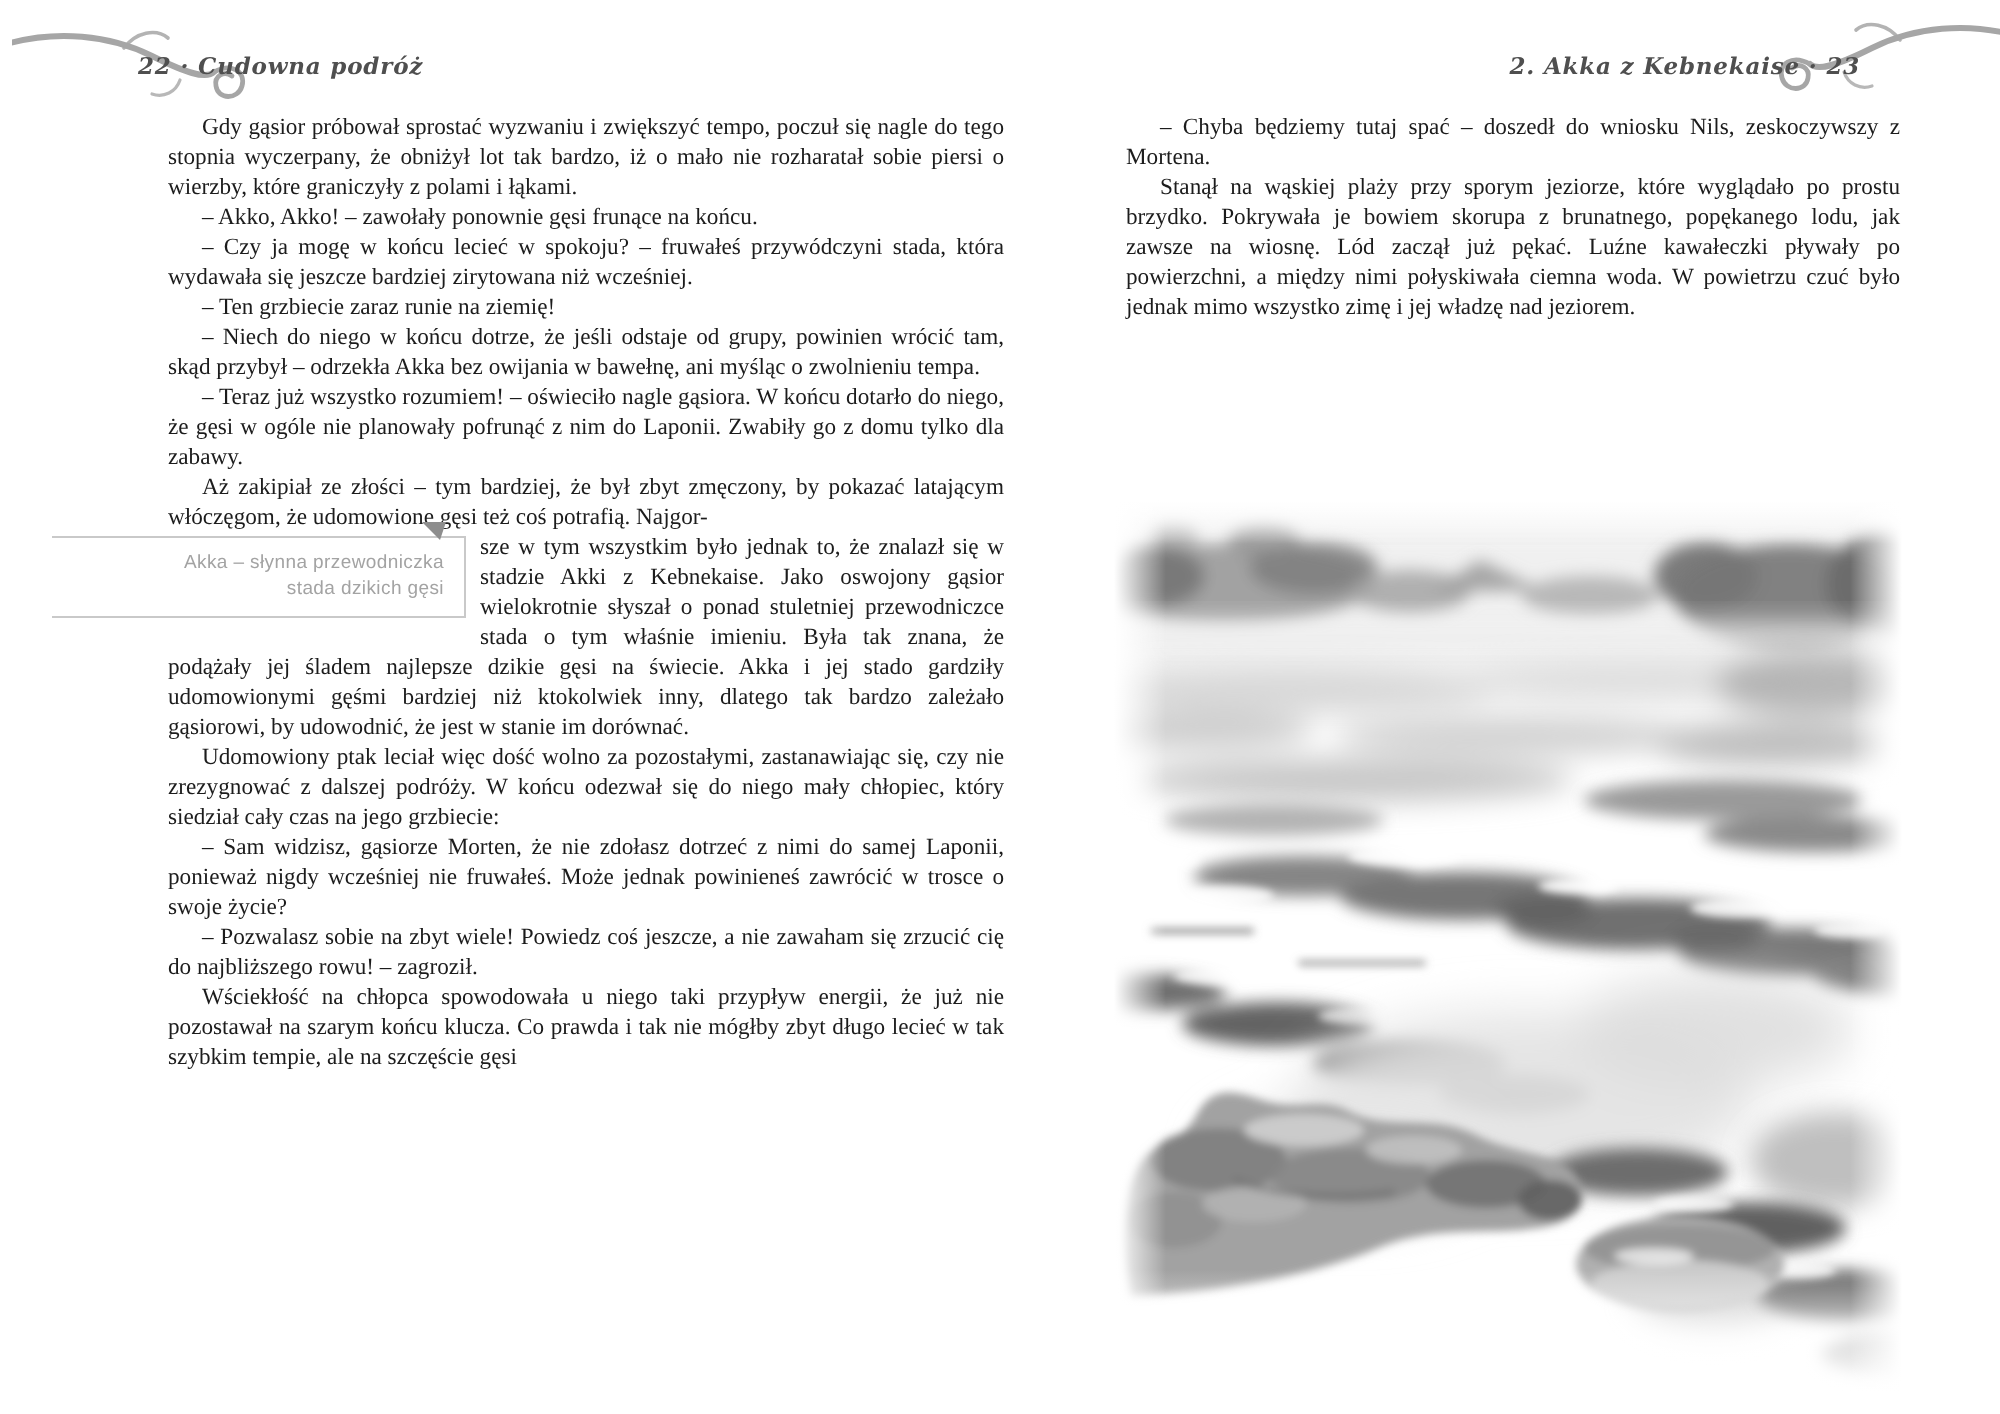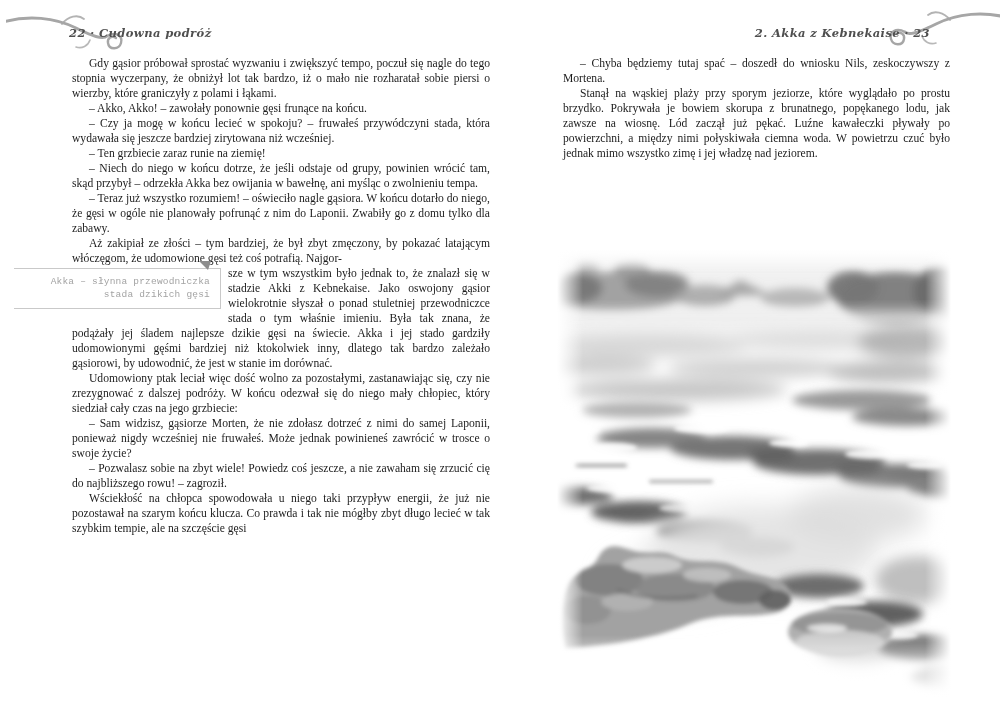--- a/index.html
+++ b/index.html
@@ -27,34 +27,34 @@
   .fl-left{left:-6px;top:13px;}
   .fl-right{right:-6px;top:9px;}
 
   
   .col{
     position:absolute;top:56px;
     text-align:justify;color:#1c1c1c;
     font-size:11.6px;line-height:15px;letter-spacing:0px;
     hyphens:none;
   }
-  .col-left{left:60px;width:418px;}
+  .col-left{left:72px;width:418px;}
   .col-right{left:63px;width:387px;}
   .bp{margin:0;padding:0;}
   .ind{text-indent:17px;}
   .part-start{margin-bottom:0;}
 
   
   .note-float{
     float:left;display:block;position:relative;box-sizing:border-box;
     width:207px;margin-left:-58px;margin-right:7px;margin-top:2px;margin-bottom:5px;
     border:1px solid #c9c9c9;border-left:none;
     padding:6px 10px 7px 0;
     text-align:right;text-indent:0;
-    font-family:Liberation Mono, monospace;
+    font-family:Liberation Sans, sans-serif;
     font-size:9.5px;line-height:13px;color:#a3a3a3;letter-spacing:.2px;
   }
   .note-line{display:block;}
   .note-tri{
     position:absolute;top:-8px;right:9px;width:0;height:0;
     border-left:9px solid transparent;border-right:3px solid transparent;
     border-top:9px solid #8d8d8d;
   }
 
   

